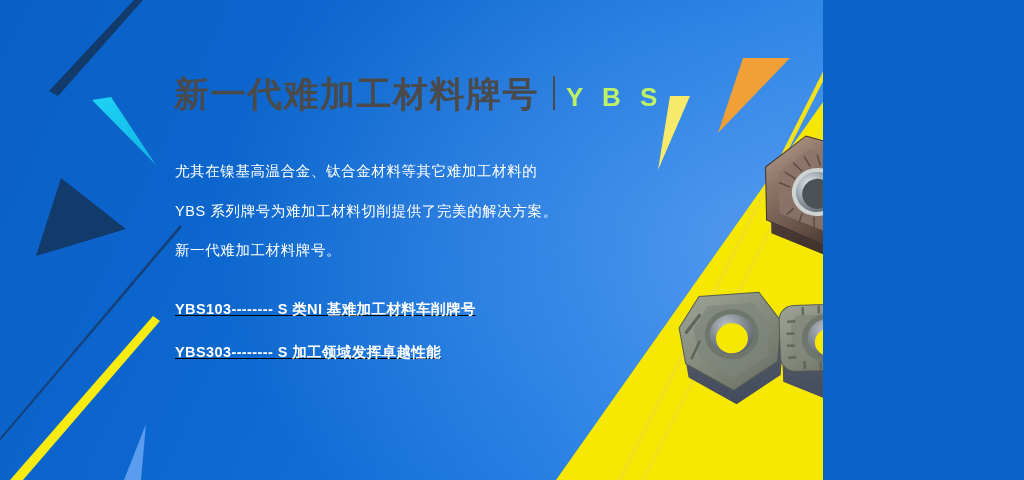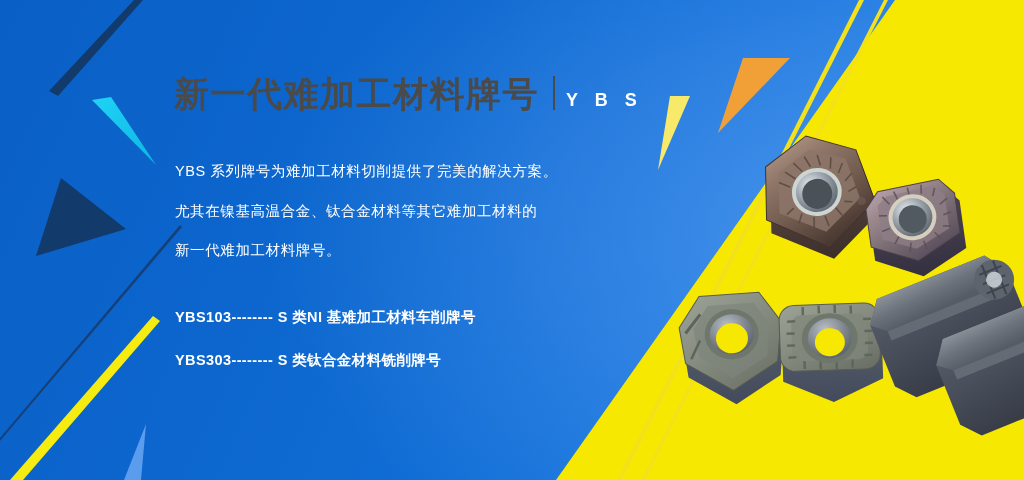--- a/index.html
+++ b/index.html
@@ -2,21 +2,21 @@
 <html><head>
 <meta charset="utf-8">
 <style>
   * { margin:0; padding:0; box-sizing:border-box; }
   html, body {
     width:1024px; height:480px; overflow:hidden;
     background:#0a63c9;
     font-family:"Liberation Sans","DejaVu Sans",sans-serif;
   }
   #banner {
-    position:relative; width:1024px; height:480px; overflow:hidden;padding-left:16px;
+    position:relative; width:823px; height:480px; overflow:hidden;padding-left:16px;
   }
   .layer { position:absolute; inset:0; }
   .bg-blue {
     background:
       radial-gradient(120% 150% at 92% 50%, rgba(120,175,250,0.55) 0%, rgba(120,175,250,0.0) 55%),
       linear-gradient(115deg, #0a5fc6 0%, #0d68cf 38%, #1675dd 70%, #2f87e8 100%);
   }
   svg.shapes { position:absolute; inset:0; width:1024px; height:480px; }
 
   
@@ -29,31 +29,31 @@
   }
   .title-cn {
     font-size:35px; font-weight:bold; color:#4a4a4a;
     letter-spacing:1.5px; line-height:1;
   }
   .title-div {
     display:inline-block; width:2px; height:34px; background:#4a4a4a;
     margin:0 11px 0 14px; position:relative; top:4px;
   }
   .title-en {
-    font-size:18px; font-weight:bold; color:#ffffff;
+    font-size:26px; font-weight:bold; color:#bef264;
     letter-spacing:6px; line-height:1;
   }
 
   .desc { position:absolute; top:164px; left:1px; }
   .desc p {
     font-size:14.5px; color:#ffffff; line-height:1; margin-bottom:25px;
     letter-spacing:0.6px; white-space:nowrap; font-weight:500;
   }
 
-  .models { position:absolute; top:310px; left:1px; }
+  .models { position:absolute; top:302px; left:1px;text-decoration:underline; }
   .models .model-line {
     font-size:14.5px; color:#ffffff; line-height:1; margin-bottom:28px;
     letter-spacing:0.4px; white-space:nowrap; font-weight:bold;
   }
 </style>
 </head>
 <body>
 
 <div id="banner">
 
@@ -273,24 +273,24 @@
 
   <div class="content">
 
     <div class="title-row">
       <span class="title-cn">新一代难加工材料牌号</span>
       <span class="title-div"></span>
       <span class="title-en">Y B S</span>
     </div>
 
     <div class="desc">
+      <p>尤其在镍基高温合金、钛合金材料等其它难加工材料的</p>
       <p>YBS 系列牌号为难加工材料切削提供了完美的解决方案。</p>
-      <p>尤其在镍基高温合金、钛合金材料等其它难加工材料的</p>
       <p>新一代难加工材料牌号。</p>
     </div>
 
     <div class="models">
       <div class="model-line">YBS103-------- S 类NI 基难加工材料车削牌号</div>
-      <div class="model-line">YBS303-------- S 类钛合金材料铣削牌号</div>
+      <div class="model-line">YBS303-------- S 加工领域发挥卓越性能</div>
     </div>
 
   </div>
 </div>
 
 </body></html>

